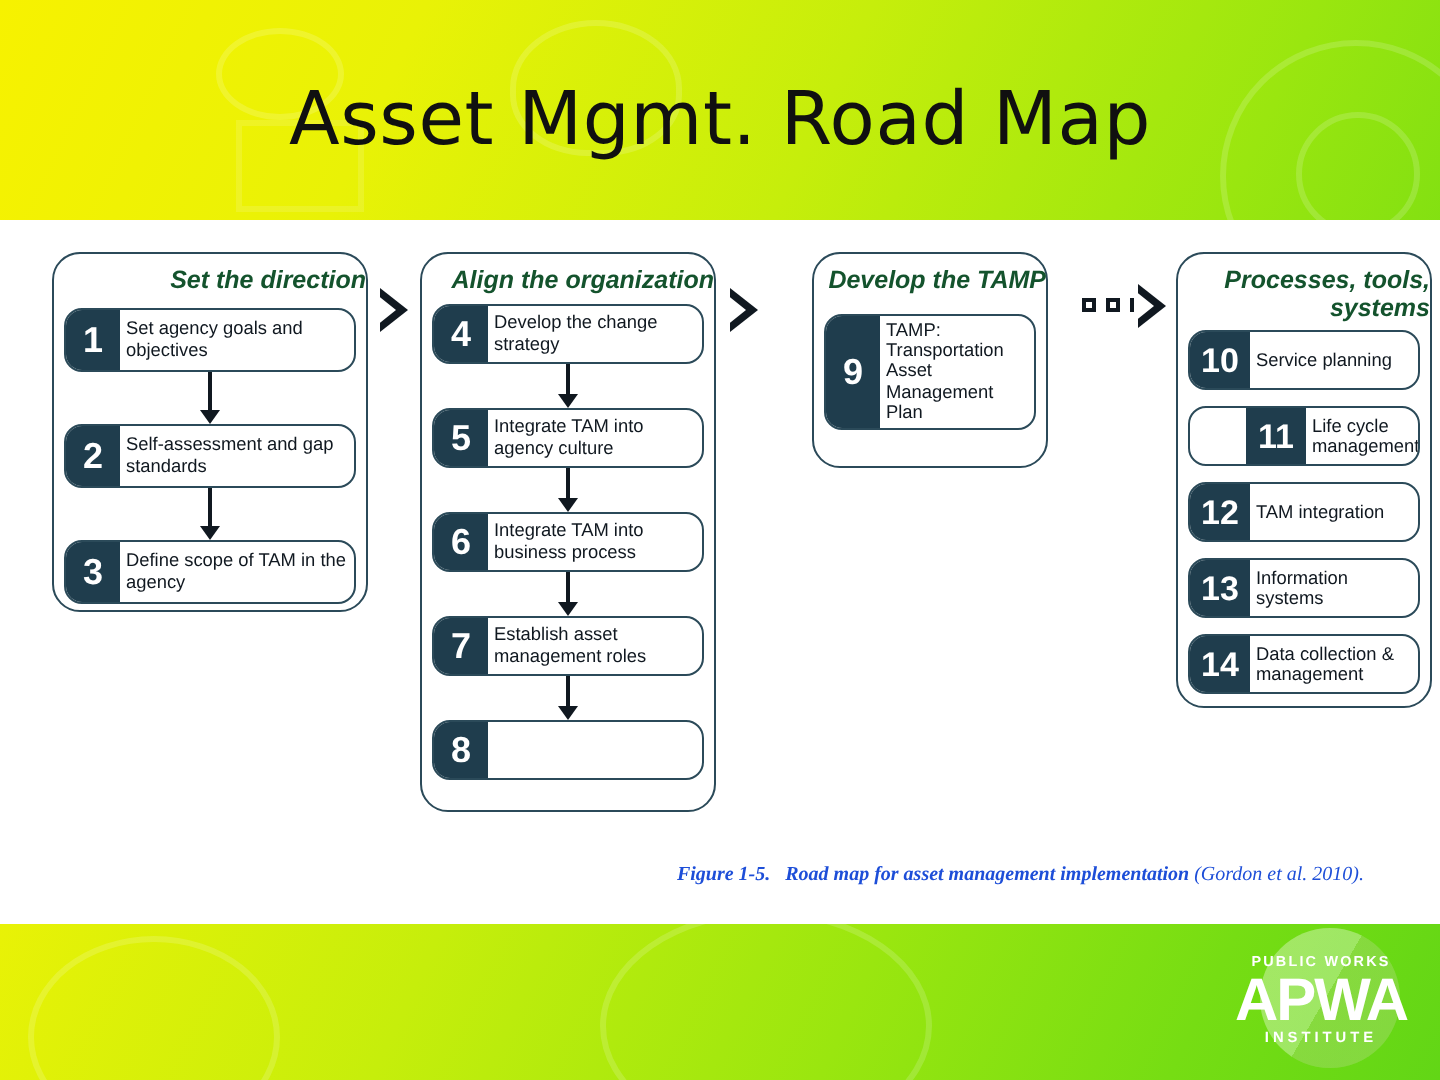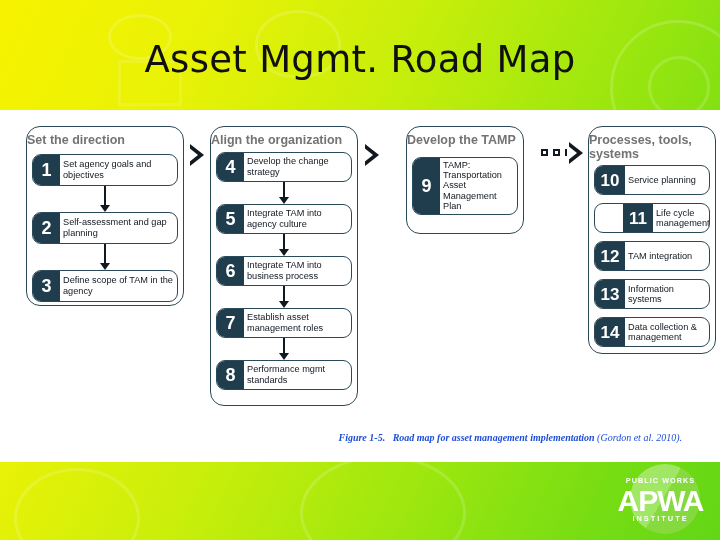--- a/index.html
+++ b/index.html
@@ -35,27 +35,28 @@
   }
   
   .col{
     position:absolute;
     border:1.6px solid #2b4a59;
     border-radius:14px;
     background:#ffffff;
     box-sizing:border-box;
   }
   .col-title{
-    text-align:left;
-    color:#737373;
+    text-align:right;
+    color:#14532d;
     font-weight:bold;
     font-size:12.5px;
     line-height:13.5px;
     padding-top:7px;
     font-family:"Liberation Sans",sans-serif;
+    font-style:italic;
   }
   
   .steps{position:relative;margin-top:5px;}
   .step{
     position:relative;
     display:flex;
     align-items:stretch;
     border:1.4px solid #2b4a59;
     border-radius:9px;
     background:#ffffff;
@@ -197,21 +198,21 @@
       <div class="col" style="left:8px;top:4px;width:158px;height:180px;">
         <div class="col-title">Set the direction</div>
         <div class="steps" style="margin-top:6px;">
           <div class="step" style="height:32px;">
             <div class="num">1</div>
             <div class="txt">Set agency goals and objectives</div>
           </div>
           <div class="conn" style="top:32px;height:20px;"></div>
           <div class="step" style="height:32px;margin-top:26px;">
             <div class="num">2</div>
-            <div class="txt">Self-assessment and gap planning</div>
+            <div class="txt">Self-assessment and gap standards</div>
           </div>
           <div class="conn" style="top:90px;height:20px;"></div>
           <div class="step" style="height:32px;margin-top:26px;">
             <div class="num">3</div>
             <div class="txt">Define scope of TAM in the agency</div>
           </div>
         </div>
       </div>
 
       <div class="chev" style="left:172px;top:22px;"></div>
@@ -234,21 +235,20 @@
             <div class="txt">Integrate TAM into business process</div>
           </div>
           <div class="conn" style="top:134px;height:16px;"></div>
           <div class="step" style="height:30px;margin-top:22px;">
             <div class="num">7</div>
             <div class="txt">Establish asset management roles</div>
           </div>
           <div class="conn" style="top:186px;height:16px;"></div>
           <div class="step" style="height:30px;margin-top:22px;">
             <div class="num">8</div>
-            <div class="txt">Performance mgmt standards</div>
           </div>
         </div>
       </div>
 
       <div class="chev" style="left:347px;top:22px;"></div>
 
       <div class="col" style="left:388px;top:4px;width:118px;height:108px;">
         <div class="col-title">Develop the TAMP</div>
         <div class="steps" style="margin-top:9px;">
           <div class="step" style="height:58px;">

